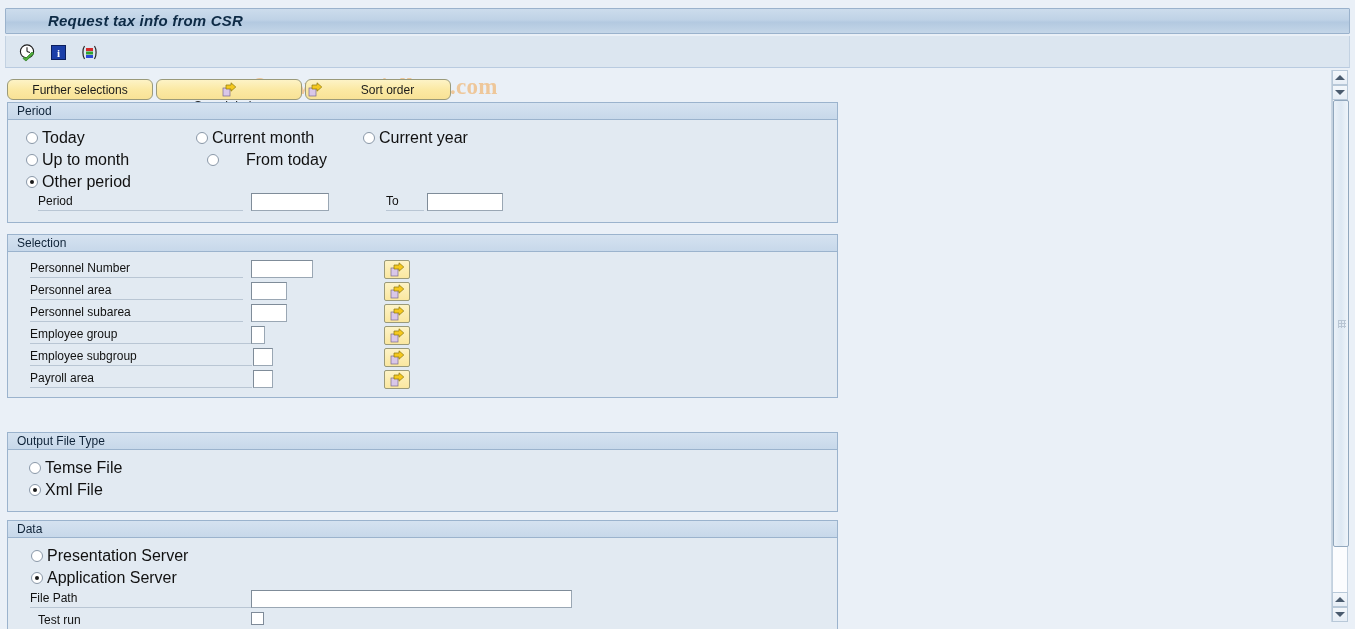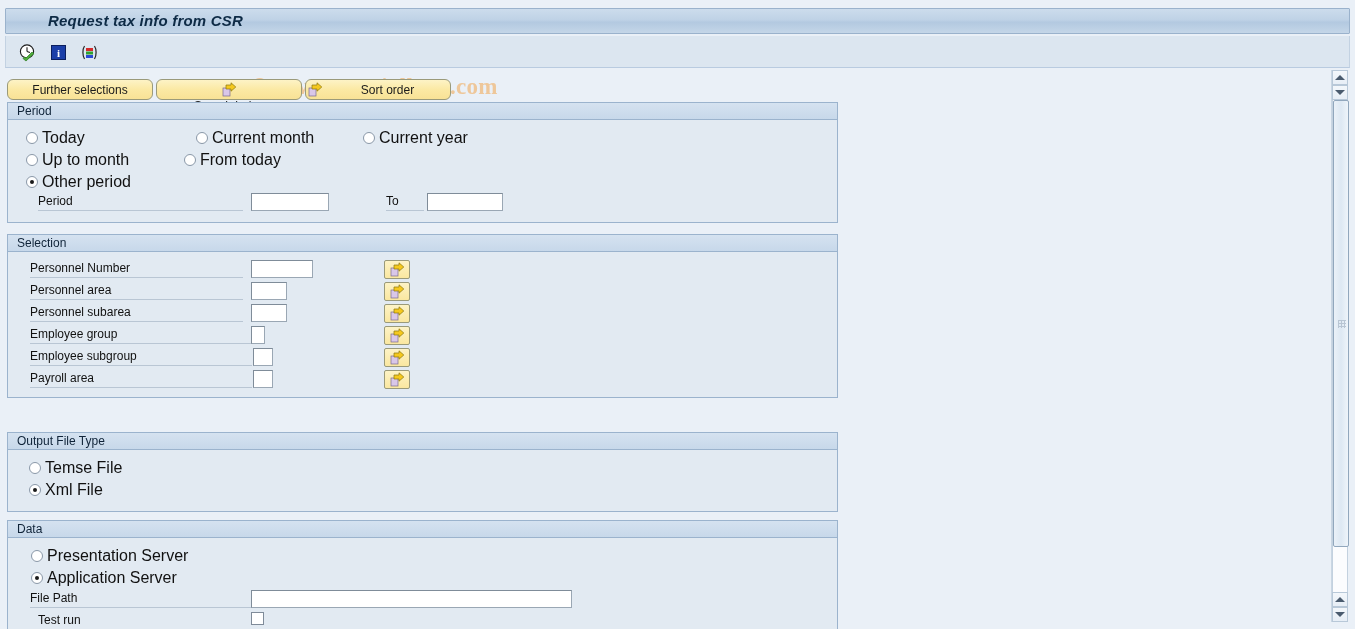--- a/index.html
+++ b/index.html
@@ -249,21 +249,21 @@
       </div>
       <div class="radio-row" style="left:355px; top:9px;">
         <span class="radio"></span>
         <span class="rlbl">Current year</span>
       </div>
 
       <div class="radio-row" style="left:18px; top:31px;">
         <span class="radio"></span>
         <span class="rlbl">Up to month</span>
       </div>
-      <div class="radio-row" style="left:176px; top:31px;">
+      <div class="radio-row" style="left:199px; top:31px;gap:23px;">
         <span class="radio"></span>
         <span class="rlbl">From today</span>
       </div>
 
       <div class="radio-row" style="left:18px; top:53px;">
         <span class="radio checked"></span>
         <span class="rlbl">Other period</span>
       </div>
 
       <div class="flabel" style="left:30px; top:74px; width:205px;">Period</div>

